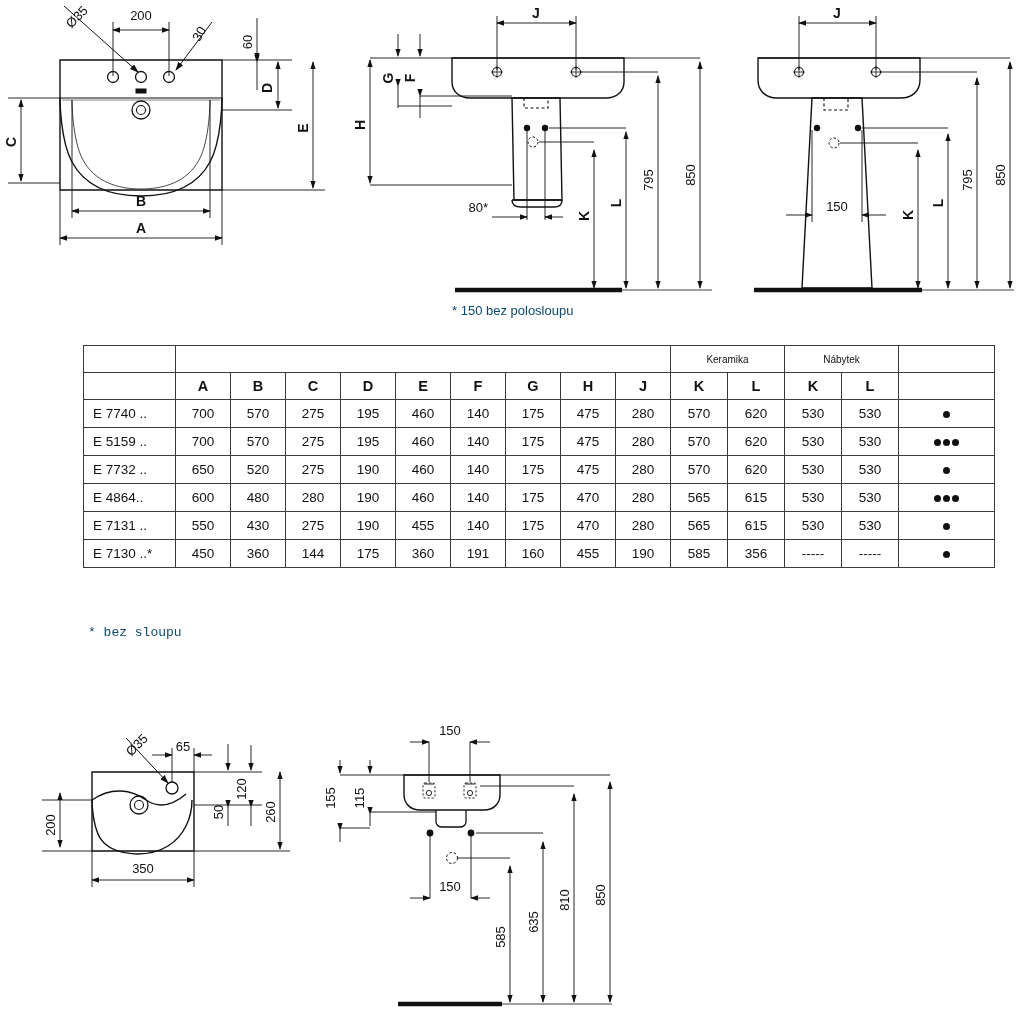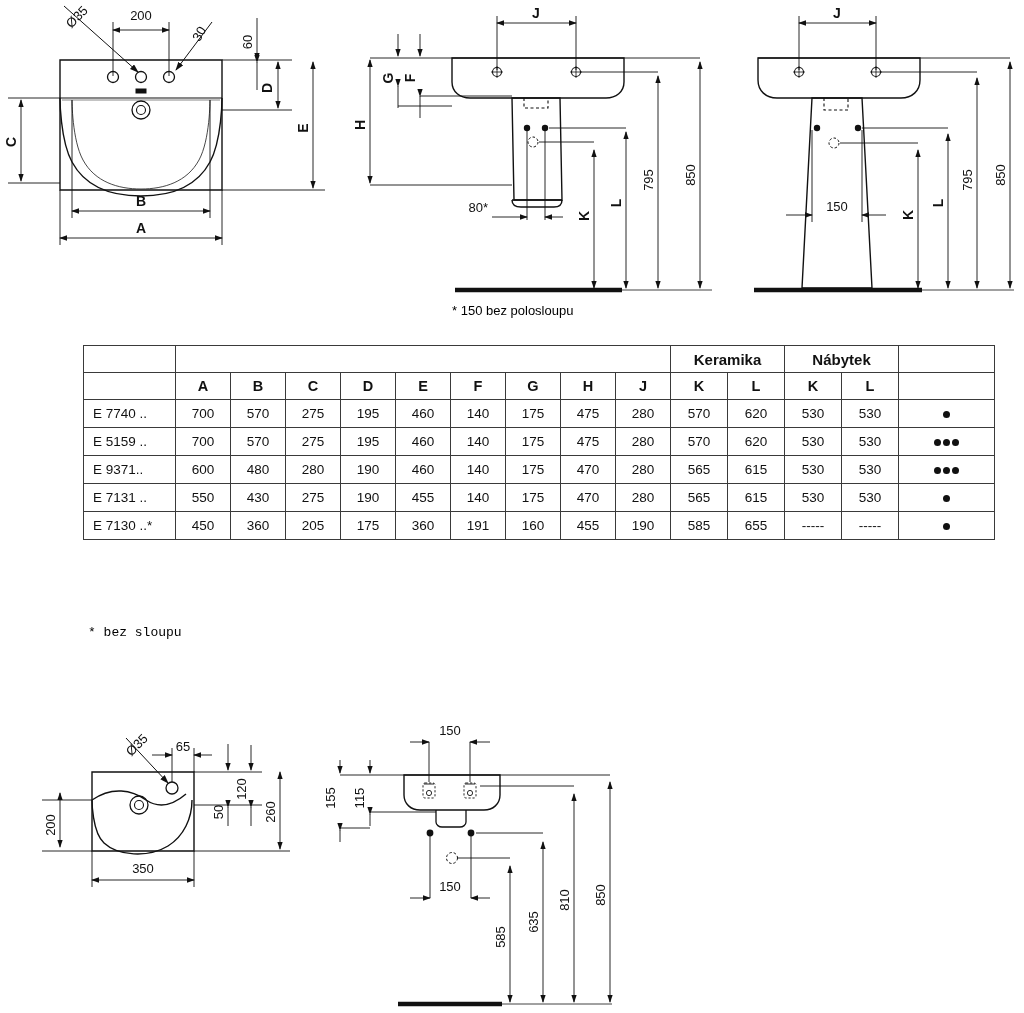--- a/index.html
+++ b/index.html
@@ -48,36 +48,36 @@
     vertical-align: middle;
     height: 26px;
     padding: 0;
     font-weight: normal;
   }
   table.spec .hdr-letter {
     font-weight: bold;
     font-size: 14.5px;
   }
   table.spec .grp {
-    font-size: 15px;
-    font-weight: bold;
+    font-size: 10px;
+    font-weight: normal;
   }
   table.spec td.model {
     text-align: left;
     padding-left: 9px;
     font-size: 13.5px;
     margin-top: 48px;
   }
   table.spec tr.data td { height: 27px; }
   .dot { display: inline-block; width: 7px; height: 7px; border-radius: 50%; background: #111; margin: 0 1px; vertical-align: middle; }
   
   .note {
     position: absolute;
     font-size: 13px;
-    color: #000000;
+    color: #0c4a6e;
     white-space: nowrap;
   }
   .note-polosloupu { left: 452px; top: 303px; }
   .note-bez-sloupu { left: 88px; top: 625px; font-family: Liberation Mono, monospace; }
   .note-e7913 { left: 98px; top: 992px; font-size: 14px; margin-top: 20px; }
   
   text {
     font-family: "Liberation Sans", sans-serif;
     fill: #111;
   }
@@ -559,21 +559,38 @@
             <td>175</td>
             <td>475</td>
             <td>280</td>
             <td>570</td>
             <td>620</td>
             <td>530</td>
             <td>530</td>
             <td><span class="dot"></span><span class="dot"></span><span class="dot"></span></td>
           </tr>
           <tr class="data">
-            <td class="model">E 9371..</td>
+            <td class="model">E 7732 ..</td>
+            <td>650</td>
+            <td>520</td>
+            <td>275</td>
+            <td>190</td>
+            <td>460</td>
+            <td>140</td>
+            <td>175</td>
+            <td>475</td>
+            <td>280</td>
+            <td>570</td>
+            <td>620</td>
+            <td>530</td>
+            <td>530</td>
+            <td><span class="dot"></span></td>
+          </tr>
+          <tr class="data">
+            <td class="model">E 4864..</td>
             <td>600</td>
             <td>480</td>
             <td>280</td>
             <td>190</td>
             <td>460</td>
             <td>140</td>
             <td>175</td>
             <td>470</td>
             <td>280</td>
             <td>565</td>
@@ -596,29 +613,29 @@
             <td>565</td>
             <td>615</td>
             <td>530</td>
             <td>530</td>
             <td><span class="dot"></span></td>
           </tr>
           <tr class="data">
             <td class="model">E 7130 ..*</td>
             <td>450</td>
             <td>360</td>
-            <td>205</td>
+            <td>144</td>
             <td>175</td>
             <td>360</td>
             <td>191</td>
             <td>160</td>
             <td>455</td>
             <td>190</td>
             <td>585</td>
-            <td>655</td>
+            <td>356</td>
             <td>-----</td>
             <td>-----</td>
             <td><span class="dot"></span></td>
           </tr>
         </tbody>
     </table>
   </div>
 
 </div>
 

